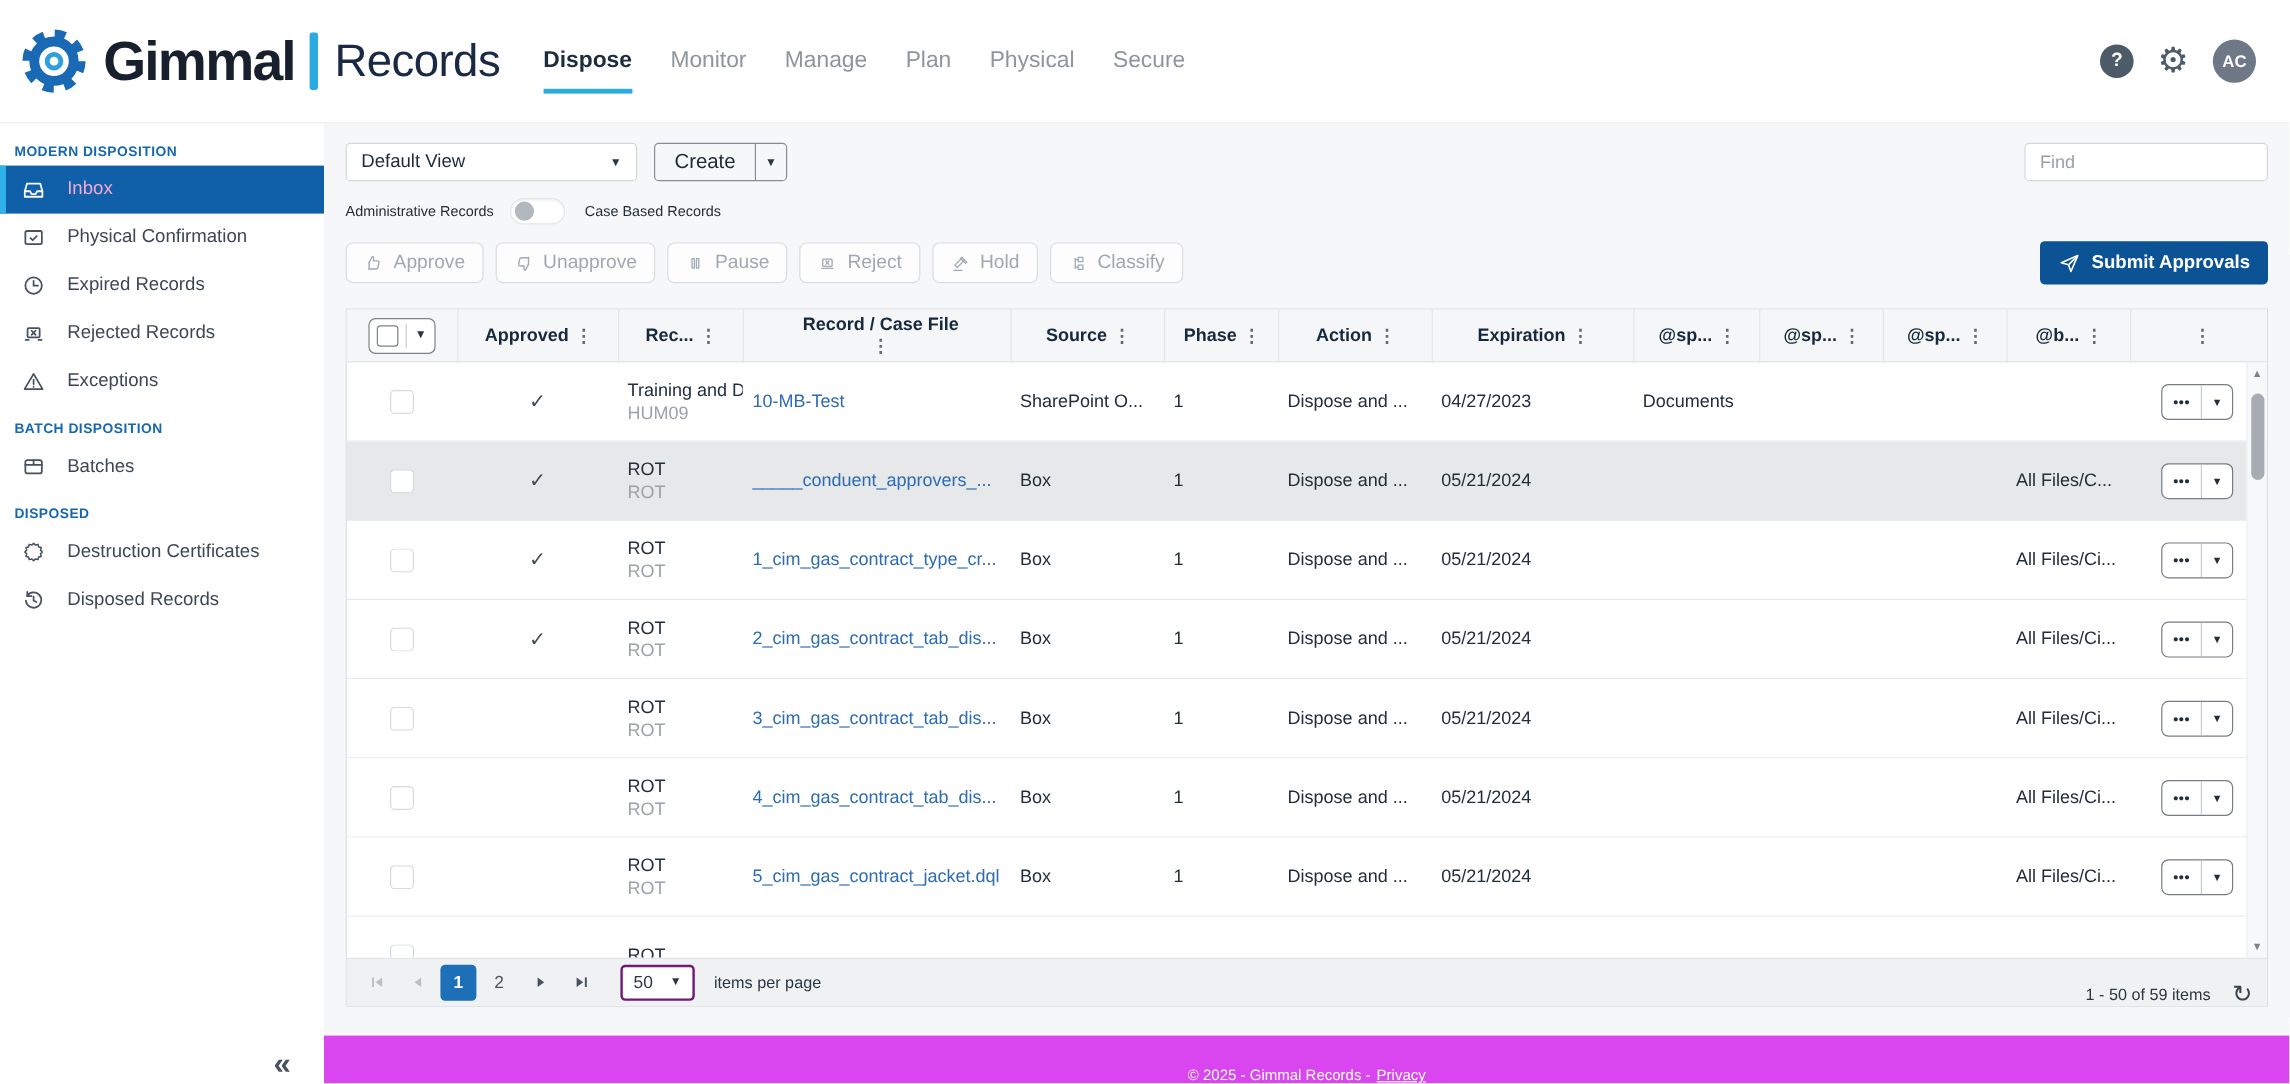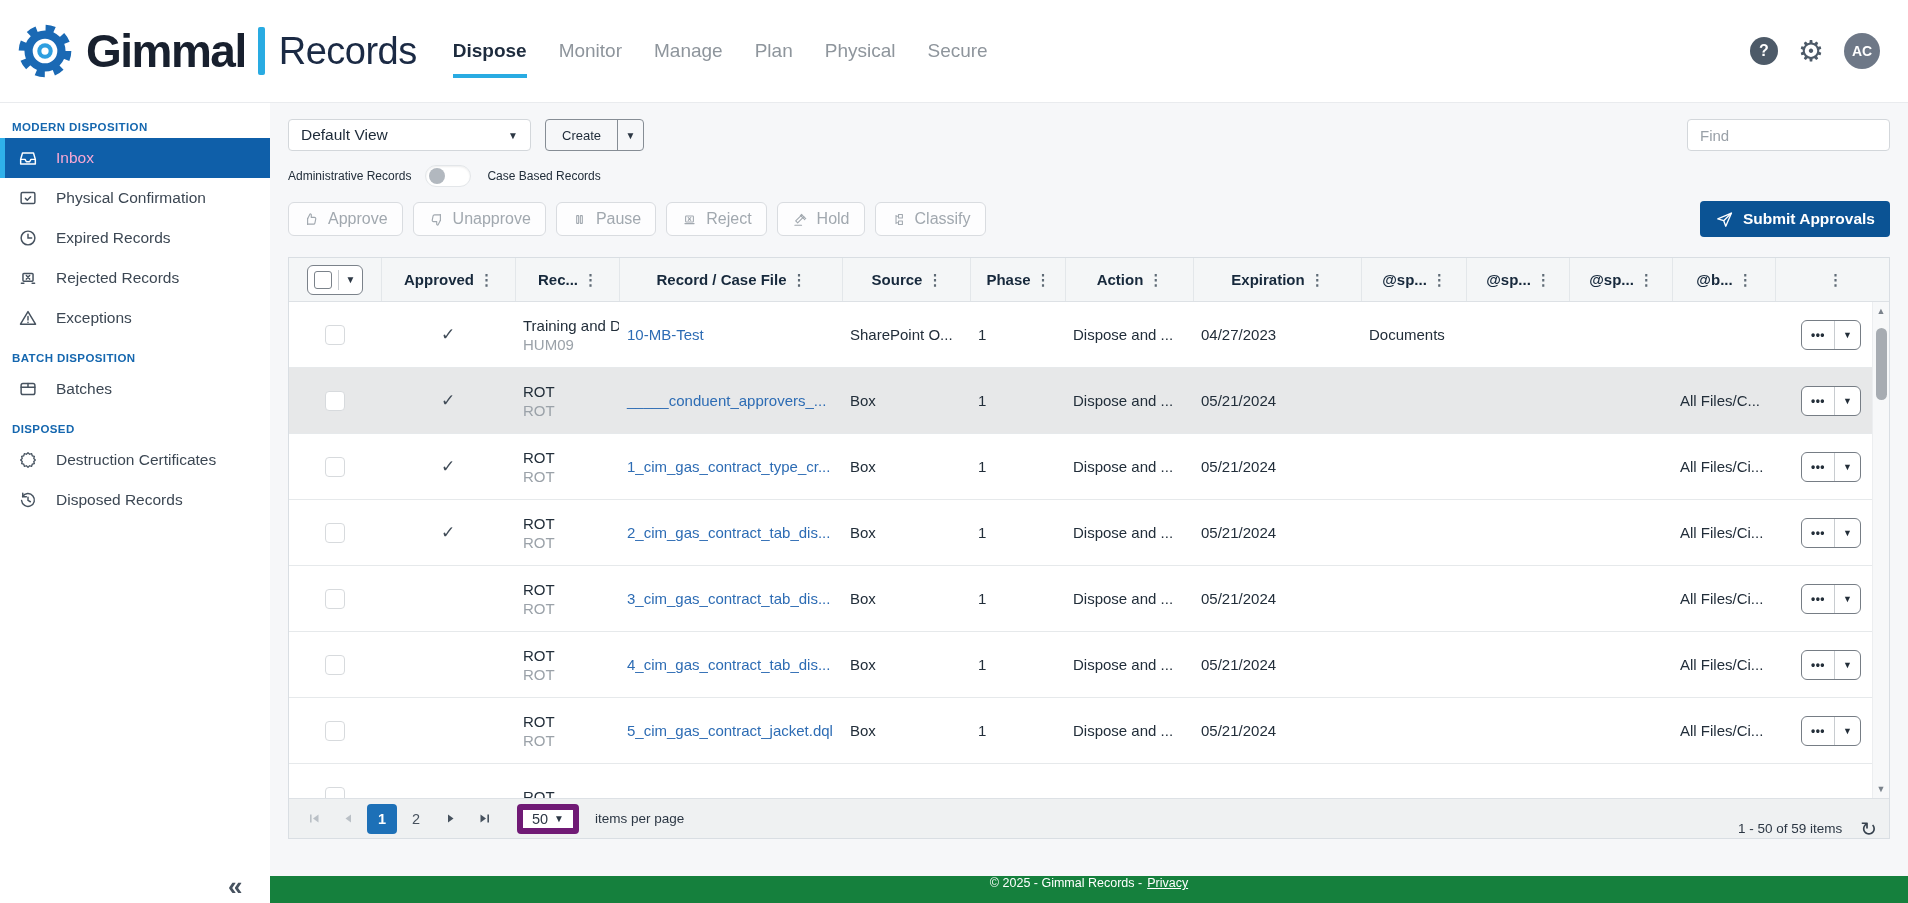--- a/index.html
+++ b/index.html
@@ -35,21 +35,21 @@
   .side-section{margin-bottom:12px;}
   .collapse{position:absolute;bottom:4px;left:228px;font-size:26px;color:#46525f;font-weight:700;cursor:pointer;line-height:1;}
 
   .content{flex:1;background:#f6f7f9;position:relative;padding:16px 18px 0 18px;overflow:hidden;}
 
   
   .controls-row{display:flex;align-items:center;height:32px;}
   .view-select{width:243px;height:32px;background:#fff;border:1px solid #d3d7db;border-radius:4px;display:flex;align-items:center;justify-content:space-between;padding:0 12px;font-size:15.5px;color:#1d2a38;cursor:pointer;}
   .caret{font-size:10px;color:#2c3744;}
   .create-split{display:flex;margin-left:14px;height:32px;border:1px solid #868d95;border-radius:4px;overflow:hidden;}
-  .create-main{padding:0 16px;font-size:13px;color:#1d2a38;background:transparent;border:none;cursor:pointer;font-family:inherit;}
+  .create-main{padding:0 16px;font-size:17px;color:#1d2a38;background:transparent;border:none;cursor:pointer;font-family:inherit;}
   .create-caret{width:26px;border:none;border-left:1px solid #868d95;background:transparent;display:flex;align-items:center;justify-content:center;cursor:pointer;}
   .find{margin-left:auto;width:203px;height:32px;border:1px solid #d3d7db;border-radius:4px;padding:0 12px;font-size:15px;color:#1d2a38;background:#fff;outline:none;font-family:inherit;}
   .find::placeholder{color:#9aa1a8;}
 
   .toggle-row{display:flex;align-items:center;margin-top:12px;height:26px;font-size:12px;color:#222e3a;}
   .toggle{width:46px;height:22px;border-radius:11px;background:#fff;border:1px solid #e3e6e9;margin:0 16px 0 14px;position:relative;display:inline-block;cursor:pointer;box-shadow:inset 0 1px 2px rgba(0,0,0,.07);}
   .knob{position:absolute;left:3px;top:2px;width:16px;height:16px;border-radius:50%;background:#b2b8bf;}
 
   .actions-row{display:flex;align-items:center;margin-top:12px;height:36px;}
   .abtn{display:flex;align-items:center;gap:8px;height:34px;padding:0 14px;background:#fdfdfe;border:1px solid #d9dce0;border-radius:6px;font-size:16px;color:#a1a8af;margin-right:10px;font-family:inherit;}
@@ -60,21 +60,21 @@
   
   .grid{margin-top:20px;background:#fff;border:1px solid #d9dee3;}
   .ghead{display:flex;height:44px;background:#f4f6f7;border-bottom:1px solid #dde1e5;align-items:stretch;}
   .gh{display:flex;align-items:center;justify-content:center;padding:0 4px 0 10px;border-left:1px solid #e3e7ea;font-size:15px;font-weight:700;color:#17293c;overflow:hidden;white-space:nowrap;}
   .gh:first-child{border-left:none;justify-content:center;padding:0;}
   .gh.center{justify-content:center;}
   .kebab{color:#5f6b76;font-size:15px;font-weight:700;padding:0 5px;cursor:pointer;}
   .w-check{width:92px;flex-shrink:0;}
   .w-approved{width:134px;flex-shrink:0;}
   .w-rec{width:104px;flex-shrink:0;}
-  .w-file{width:223px;flex-shrink:0;}
+  .w-file{width:223px;flex-shrink:0;flex-direction:column;}
   .w-source{width:128px;flex-shrink:0;}
   .w-phase{width:95px;flex-shrink:0;}
   .w-action{width:128px;flex-shrink:0;}
   .w-exp{width:168px;flex-shrink:0;}
   .w-sp{width:105px;flex-shrink:0;}
   .w-sp2{width:103px;flex-shrink:0;}
   .w-b{width:103px;flex-shrink:0;}
   .w-act{flex:1;}
   .hcb{display:flex;align-items:center;border:1px solid #7b828a;border-radius:6px;background:#fff;height:30px;cursor:pointer;}
   .hcb-box{width:18px;height:18px;border:1.5px solid #7b828a;border-radius:3px;margin:0 6px;background:#fff;}
@@ -100,27 +100,27 @@
   .vscroll{position:absolute;top:0;right:0;width:17px;height:100%;background:#f7f8f9;display:flex;flex-direction:column;align-items:center;border-left:1px solid #eceef0;}
   .vs-arrow{height:18px;font-size:9px;color:#7a828b;display:flex;align-items:center;justify-content:center;width:100%;cursor:pointer;}
   .vs-thumb{width:11px;height:72px;border-radius:6px;background:#a7acb2;margin-top:8px;cursor:grab;}
   .vs-down{margin-top:auto;}
 
   .pager{display:flex;align-items:center;height:40px;background:#eff1f2;border-top:1px solid #dde1e5;padding:0 10px;gap:4px;}
   .pbtn{width:30px;height:30px;display:flex;align-items:center;justify-content:center;border-radius:4px;color:#47525e;cursor:pointer;font-size:14.5px;background:none;border:none;font-family:inherit;}
   .pbtn svg{width:13px;height:13px;}
   .pbtn.disabled{color:#bac0c6;}
   .pbtn.current{background:#1d70b7;color:#fff;font-weight:600;}
-  .psize{width:62px;height:30px;background:#fff;border:6px solid #701a75;border-radius:4px;display:flex;align-items:center;justify-content:space-between;padding:0 9px;margin-left:14px;font-size:14.5px;color:#2c3744;cursor:pointer;}
+  .psize{width:62px;height:30px;background:#fff;border:2px solid #701a75;border-radius:4px;display:flex;align-items:center;justify-content:space-between;padding:0 9px;margin-left:14px;font-size:14.5px;color:#2c3744;cursor:pointer;}
   .plabel{margin-left:12px;font-size:13.5px;color:#2c3744;}
   .pright{margin-left:auto;display:flex;align-items:center;gap:18px;margin-right:2px;margin-top:20px;}
   .prange{font-size:13.5px;color:#2c3744;}
   .prefresh{font-size:20px;color:#37424e;cursor:pointer;line-height:1;background:none;border:none;}
 
-  .app-footer{position:absolute;left:0;right:0;bottom:0;height:27px;background:#15803d;display:flex;align-items:flex-start;justify-content:center;gap:5px;font-size:12.5px;color:#fff;}
+  .app-footer{position:absolute;left:0;right:0;bottom:0;height:40px;background:#d946ef;display:flex;align-items:flex-end;justify-content:center;gap:5px;font-size:12.5px;color:#fff;}
   .app-footer a{color:#fff;text-decoration:underline;cursor:pointer;}
 </style>
 </head>
 <body>
 
 <header class="app-header">
   <div class="brand">
     <svg viewBox="-12 -12 24 24">
       <circle r="9.2" fill="none" stroke="#1a69b4" stroke-width="3.4" stroke-dasharray="3.6 3.62"></circle>
       <circle r="6.8" fill="none" stroke="#1a69b4" stroke-width="3.4"></circle>

